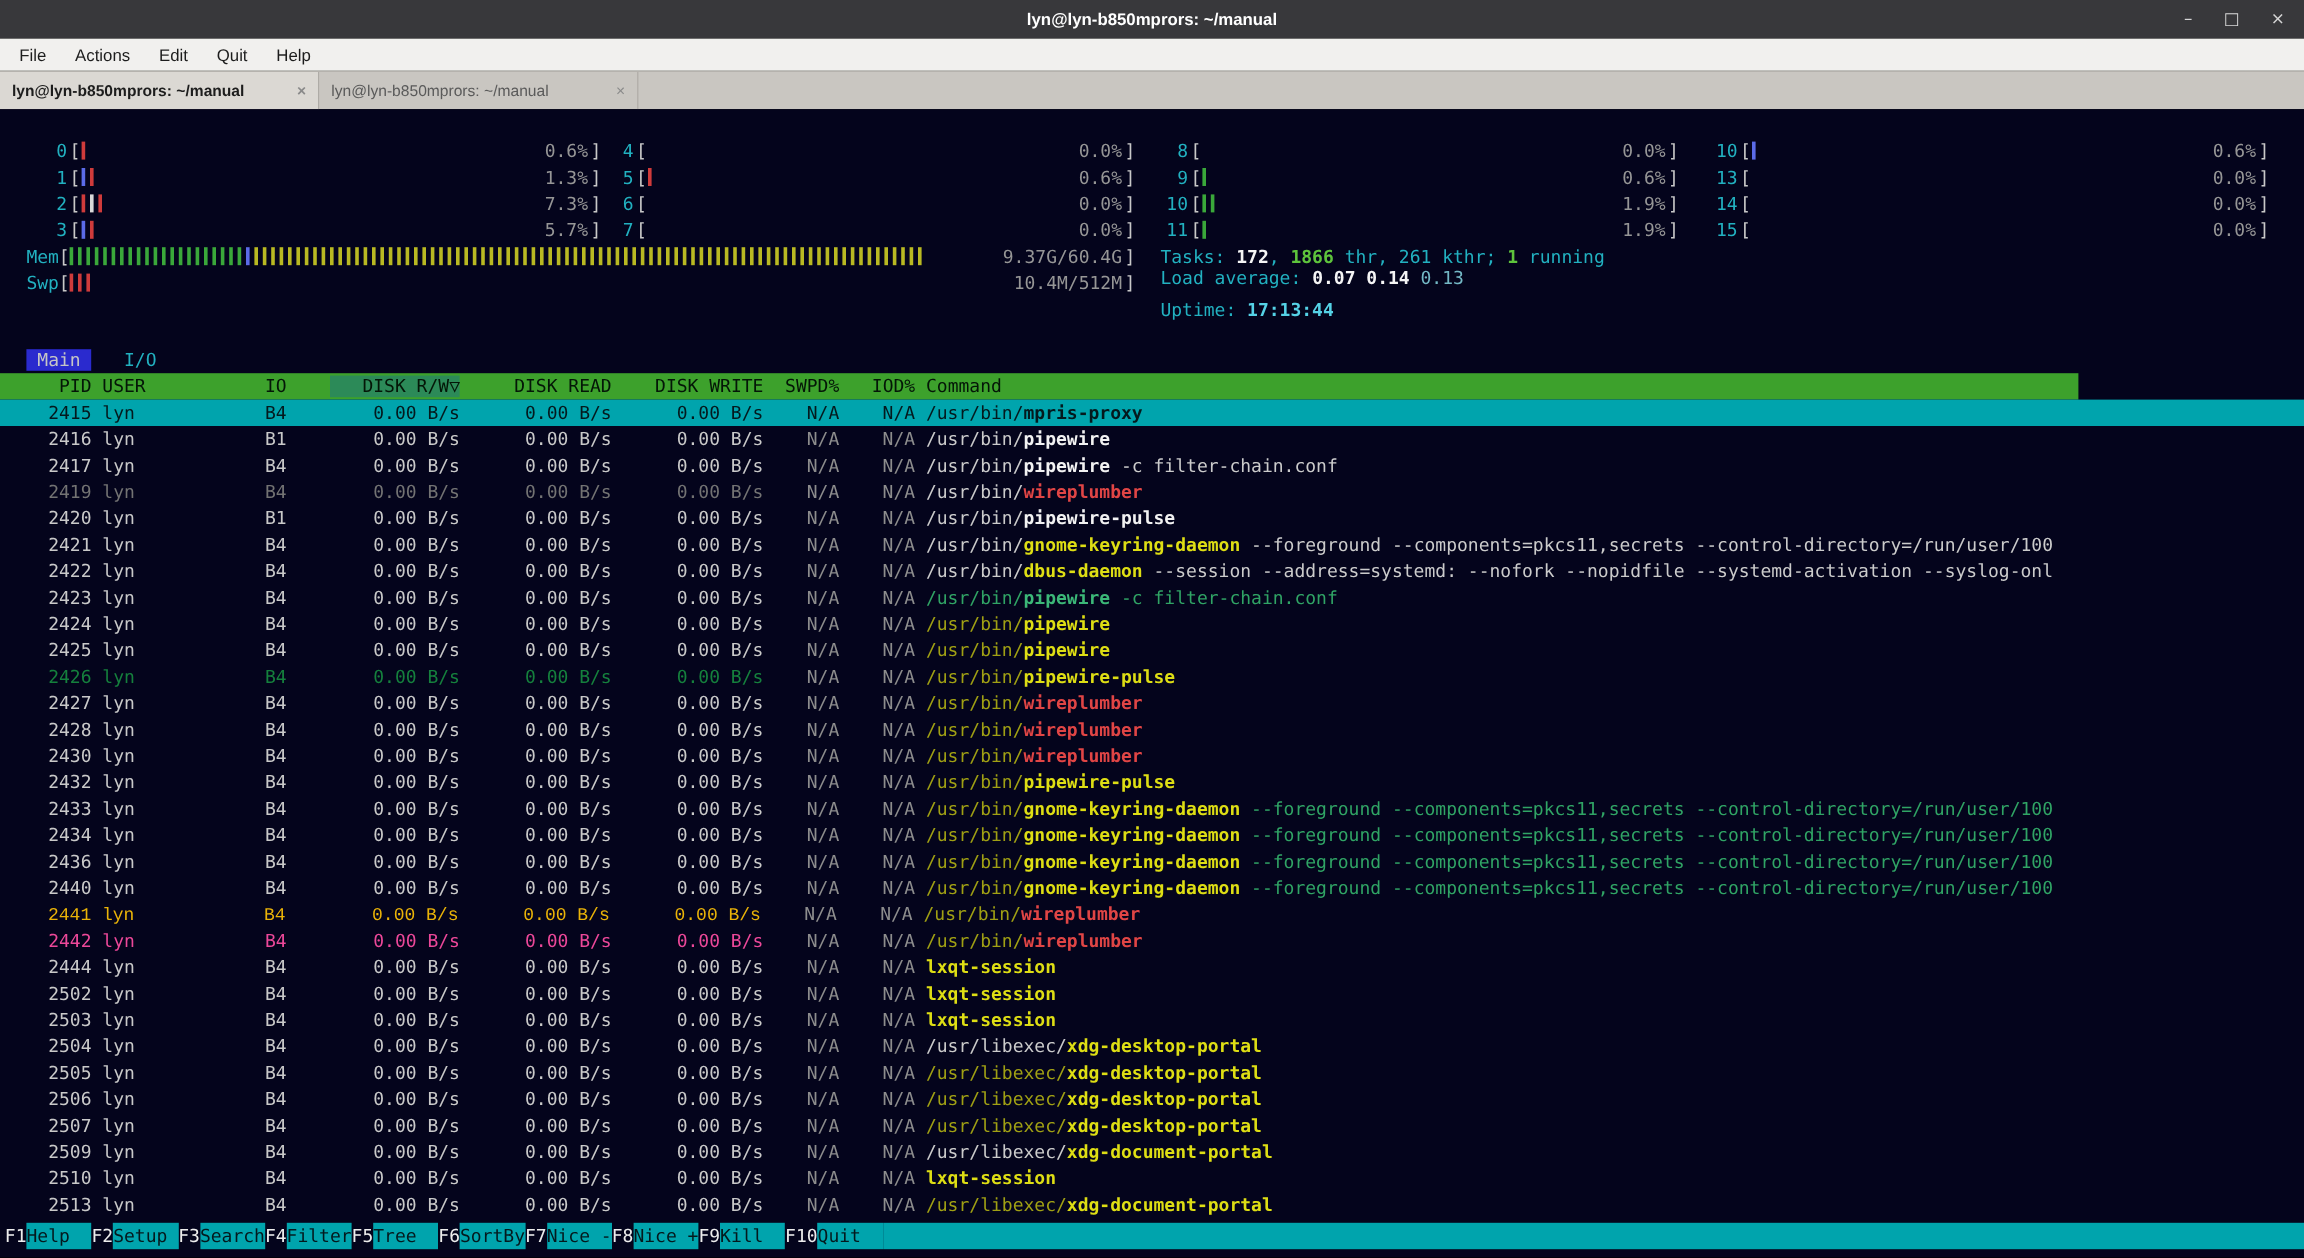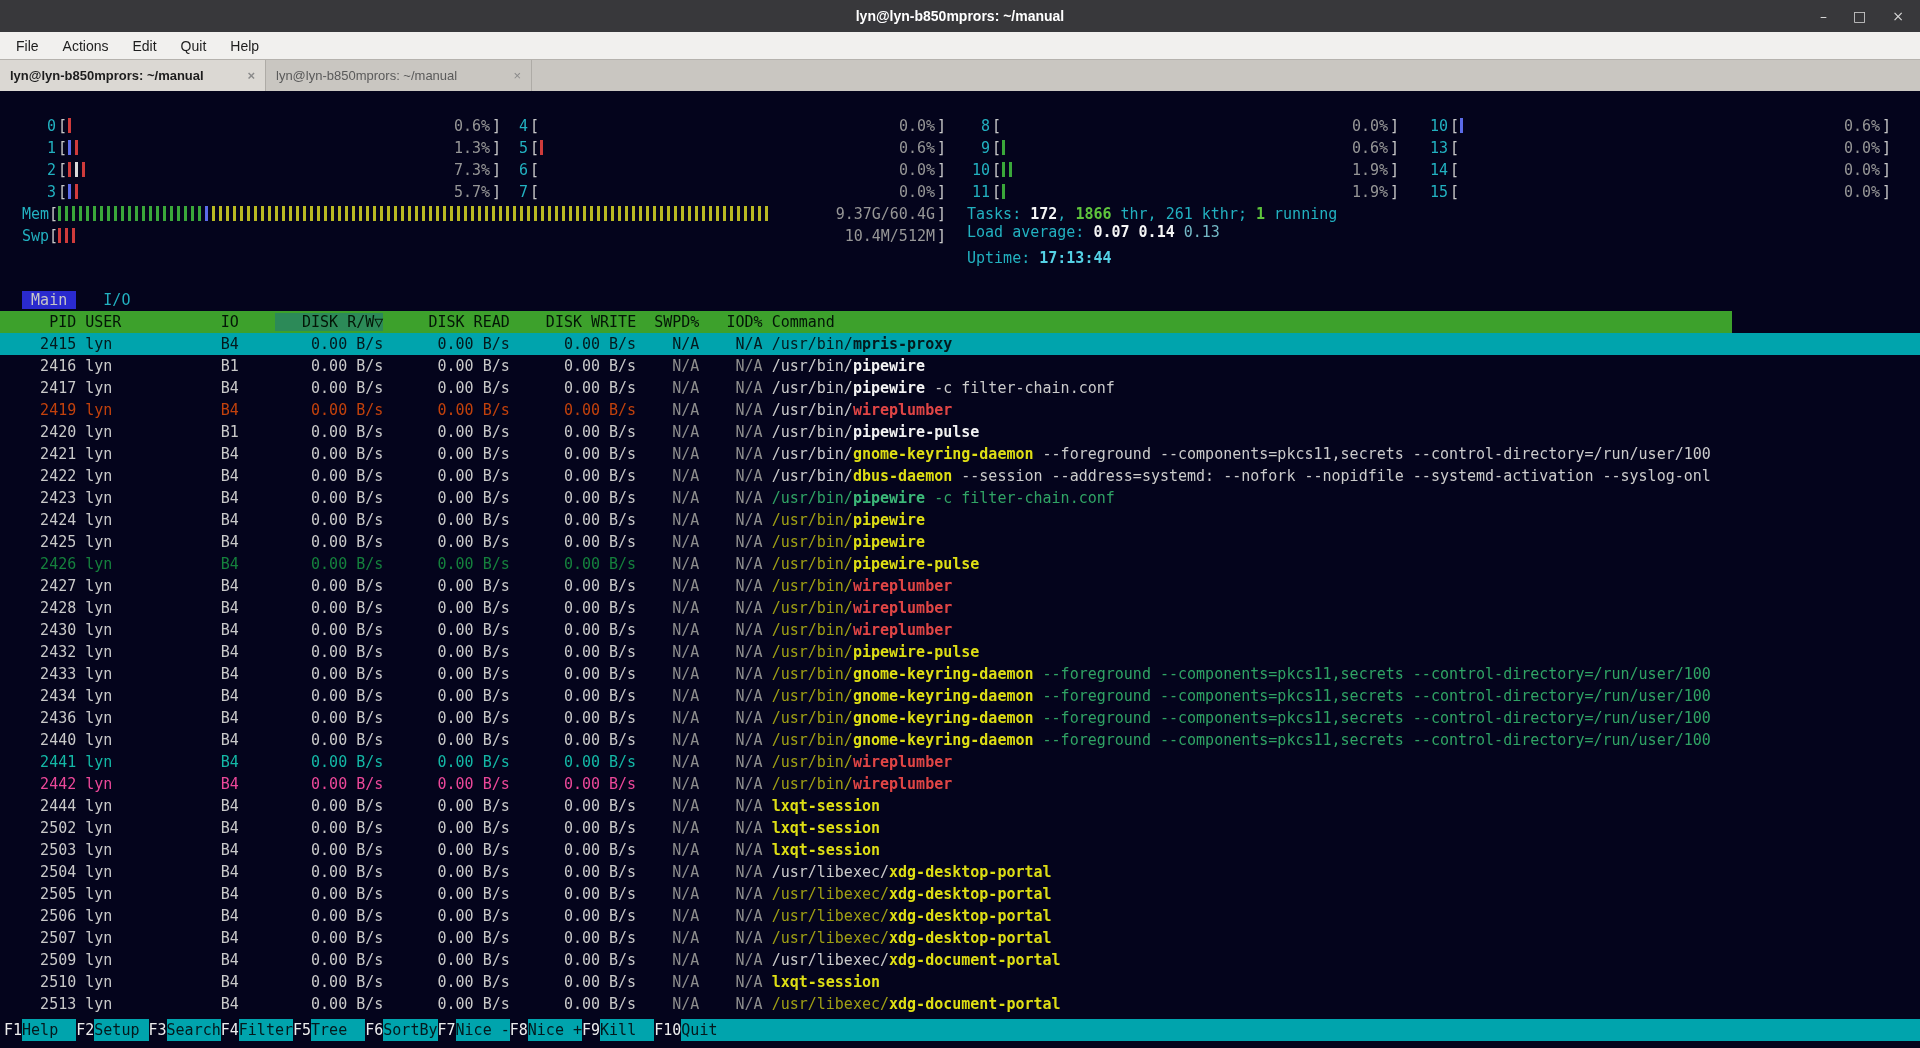--- a/index.html
+++ b/index.html
@@ -257,37 +257,37 @@
       <div class="tick" style="left: 65px; top: 137px; background: rgb(207, 59, 59);"></div>
       <div class="tick" style="left: 72px; top: 137px; background: rgb(207, 59, 59);"></div>
       <div class="tline" style="top: 112px; left: 967px; right: 0px;"><span style="color: rgb(34, 177, 192);">Tasks: </span><span style="color: rgb(245, 245, 245); font-weight: bold;">172</span><span style="color: rgb(34, 177, 192);">, </span><span style="color: rgb(94, 196, 60); font-weight: bold;">1866</span><span style="color: rgb(34, 177, 192);"> thr, </span><span style="color: rgb(34, 177, 192);">261</span><span style="color: rgb(34, 177, 192);"> kthr; </span><span style="color: rgb(94, 196, 60); font-weight: bold;">1</span><span style="color: rgb(34, 177, 192);"> running</span></div>
       <div class="tline" style="top: 130px; left: 967px; right: 0px;"><span style="color: rgb(34, 177, 192);">Load average: </span><span style="color: rgb(245, 245, 245); font-weight: bold;">0.07 </span><span style="color: rgb(245, 245, 245); font-weight: bold;">0.14 </span><span style="color: rgb(116, 185, 198);">0.13</span></div>
       <div class="tline" style="top: 156px; left: 967px; right: 0px;"><span style="color: rgb(34, 177, 192);">Uptime: </span><span style="color: rgb(85, 210, 230); font-weight: bold;">17:13:44</span></div>
       <div class="tline" style="top: 198px; padding-left: 4px;"><span>  </span><span style="background: rgb(42, 42, 206); color: rgb(198, 198, 198);"> Main </span><span>  </span><span style="color: rgb(34, 177, 192);"> I/O </span></div>
       <div class="tline" style="top: 220px; padding-left: 4px; right: auto; width: 1728px; background: rgb(61, 161, 44); color: rgb(4, 22, 7);"><span>     PID</span><span> USER     </span><span>      IO</span><span>    </span><span style="background: rgb(44, 138, 88);">   DISK R/W▽</span><span>     DISK READ</span><span>    DISK WRITE</span><span>  SWPD%</span><span>   IOD%</span><span> Command</span></div>
       <div class="tline" style="top: 242px; padding-left: 4px; background: rgb(0, 164, 173);"><span style="color: rgb(4, 25, 29);">    2415 lyn            B4        0.00 B/s      0.00 B/s      0.00 B/s</span><span style="color: rgb(4, 25, 29);">    N/A    N/A </span><span style="color: rgb(4, 25, 29);">/usr/bin/</span><span style="font-weight: bold; color: rgb(4, 25, 29);">mpris-proxy</span></div>
       <div class="tline" style="top: 264px; padding-left: 4px;"><span style="color: rgb(201, 201, 201);">    2416 lyn            B1        0.00 B/s      0.00 B/s      0.00 B/s</span><span style="color: rgb(141, 141, 141);">    N/A    N/A </span><span style="color: rgb(203, 203, 203);">/usr/bin/</span><span style="color: rgb(242, 242, 242); font-weight: bold;">pipewire</span></div>
       <div class="tline" style="top: 286px; padding-left: 4px;"><span style="color: rgb(201, 201, 201);">    2417 lyn            B4        0.00 B/s      0.00 B/s      0.00 B/s</span><span style="color: rgb(141, 141, 141);">    N/A    N/A </span><span style="color: rgb(203, 203, 203);">/usr/bin/</span><span style="color: rgb(242, 242, 242); font-weight: bold;">pipewire</span><span style="color: rgb(203, 203, 203);"> -c filter-chain.conf</span></div>
-      <div class="tline" style="top: 308px; padding-left: 4px;"><span style="color: #c2410c;">    2419 lyn            B4        0.00 B/s      0.00 B/s      0.00 B/s</span><span style="color: rgb(141, 141, 141);">    N/A    N/A </span><span style="color: rgb(203, 203, 203);">/usr/bin/</span><span style="color: rgb(224, 69, 69); font-weight: bold;">wireplumber</span></div>
+      <div class="tline" style="top: 308px; padding-left: 4px;"><span style="color: #737373;">    2419 lyn            B4        0.00 B/s      0.00 B/s      0.00 B/s</span><span style="color: rgb(141, 141, 141);">    N/A    N/A </span><span style="color: rgb(203, 203, 203);">/usr/bin/</span><span style="color: rgb(224, 69, 69); font-weight: bold;">wireplumber</span></div>
       <div class="tline" style="top: 330px; padding-left: 4px;"><span style="color: rgb(201, 201, 201);">    2420 lyn            B1        0.00 B/s      0.00 B/s      0.00 B/s</span><span style="color: rgb(141, 141, 141);">    N/A    N/A </span><span style="color: rgb(203, 203, 203);">/usr/bin/</span><span style="color: rgb(242, 242, 242); font-weight: bold;">pipewire-pulse</span></div>
       <div class="tline" style="top: 352px; padding-left: 4px;"><span style="color: rgb(201, 201, 201);">    2421 lyn            B4        0.00 B/s      0.00 B/s      0.00 B/s</span><span style="color: rgb(141, 141, 141);">    N/A    N/A </span><span style="color: rgb(203, 203, 203);">/usr/bin/</span><span style="color: rgb(222, 222, 20); font-weight: bold;">gnome-keyring-daemon</span><span style="color: rgb(203, 203, 203);"> --foreground --components=pkcs11,secrets --control-directory=/run/user/100</span></div>
       <div class="tline" style="top: 374px; padding-left: 4px;"><span style="color: rgb(201, 201, 201);">    2422 lyn            B4        0.00 B/s      0.00 B/s      0.00 B/s</span><span style="color: rgb(141, 141, 141);">    N/A    N/A </span><span style="color: rgb(203, 203, 203);">/usr/bin/</span><span style="color: rgb(222, 222, 20); font-weight: bold;">dbus-daemon</span><span style="color: rgb(203, 203, 203);"> --session --address=systemd: --nofork --nopidfile --systemd-activation --syslog-onl</span></div>
       <div class="tline" style="top: 396px; padding-left: 4px;"><span style="color: rgb(201, 201, 201);">    2423 lyn            B4        0.00 B/s      0.00 B/s      0.00 B/s</span><span style="color: rgb(141, 141, 141);">    N/A    N/A </span><span style="color: rgb(48, 164, 101);">/usr/bin/</span><span style="color: rgb(60, 184, 120); font-weight: bold;">pipewire</span><span style="color: rgb(48, 164, 101);"> -c filter-chain.conf</span></div>
       <div class="tline" style="top: 418px; padding-left: 4px;"><span style="color: rgb(201, 201, 201);">    2424 lyn            B4        0.00 B/s      0.00 B/s      0.00 B/s</span><span style="color: rgb(141, 141, 141);">    N/A    N/A </span><span style="color: rgb(160, 160, 20);">/usr/bin/</span><span style="color: rgb(222, 222, 20); font-weight: bold;">pipewire</span></div>
       <div class="tline" style="top: 440px; padding-left: 4px;"><span style="color: rgb(201, 201, 201);">    2425 lyn            B4        0.00 B/s      0.00 B/s      0.00 B/s</span><span style="color: rgb(141, 141, 141);">    N/A    N/A </span><span style="color: rgb(160, 160, 20);">/usr/bin/</span><span style="color: rgb(222, 222, 20); font-weight: bold;">pipewire</span></div>
       <div class="tline" style="top: 462px; padding-left: 4px;"><span style="color: #15803d;">    2426 lyn            B4        0.00 B/s      0.00 B/s      0.00 B/s</span><span style="color: rgb(141, 141, 141);">    N/A    N/A </span><span style="color: rgb(160, 160, 20);">/usr/bin/</span><span style="color: rgb(222, 222, 20); font-weight: bold;">pipewire-pulse</span></div>
       <div class="tline" style="top: 484px; padding-left: 4px;"><span style="color: rgb(201, 201, 201);">    2427 lyn            B4        0.00 B/s      0.00 B/s      0.00 B/s</span><span style="color: rgb(141, 141, 141);">    N/A    N/A </span><span style="color: rgb(160, 160, 20);">/usr/bin/</span><span style="color: rgb(224, 69, 69); font-weight: bold;">wireplumber</span></div>
       <div class="tline" style="top: 506px; padding-left: 4px;"><span style="color: rgb(201, 201, 201);">    2428 lyn            B4        0.00 B/s      0.00 B/s      0.00 B/s</span><span style="color: rgb(141, 141, 141);">    N/A    N/A </span><span style="color: rgb(160, 160, 20);">/usr/bin/</span><span style="color: rgb(224, 69, 69); font-weight: bold;">wireplumber</span></div>
       <div class="tline" style="top: 528px; padding-left: 4px;"><span style="color: rgb(201, 201, 201);">    2430 lyn            B4        0.00 B/s      0.00 B/s      0.00 B/s</span><span style="color: rgb(141, 141, 141);">    N/A    N/A </span><span style="color: rgb(160, 160, 20);">/usr/bin/</span><span style="color: rgb(224, 69, 69); font-weight: bold;">wireplumber</span></div>
       <div class="tline" style="top: 550px; padding-left: 4px;"><span style="color: rgb(201, 201, 201);">    2432 lyn            B4        0.00 B/s      0.00 B/s      0.00 B/s</span><span style="color: rgb(141, 141, 141);">    N/A    N/A </span><span style="color: rgb(160, 160, 20);">/usr/bin/</span><span style="color: rgb(222, 222, 20); font-weight: bold;">pipewire-pulse</span></div>
       <div class="tline" style="top: 572px; padding-left: 4px;"><span style="color: rgb(201, 201, 201);">    2433 lyn            B4        0.00 B/s      0.00 B/s      0.00 B/s</span><span style="color: rgb(141, 141, 141);">    N/A    N/A </span><span style="color: rgb(160, 160, 20);">/usr/bin/</span><span style="color: rgb(222, 222, 20); font-weight: bold;">gnome-keyring-daemon</span><span style="color: rgb(48, 164, 101);"> --foreground --components=pkcs11,secrets --control-directory=/run/user/100</span></div>
       <div class="tline" style="top: 594px; padding-left: 4px;"><span style="color: rgb(201, 201, 201);">    2434 lyn            B4        0.00 B/s      0.00 B/s      0.00 B/s</span><span style="color: rgb(141, 141, 141);">    N/A    N/A </span><span style="color: rgb(160, 160, 20);">/usr/bin/</span><span style="color: rgb(222, 222, 20); font-weight: bold;">gnome-keyring-daemon</span><span style="color: rgb(48, 164, 101);"> --foreground --components=pkcs11,secrets --control-directory=/run/user/100</span></div>
       <div class="tline" style="top: 616px; padding-left: 4px;"><span style="color: rgb(201, 201, 201);">    2436 lyn            B4        0.00 B/s      0.00 B/s      0.00 B/s</span><span style="color: rgb(141, 141, 141);">    N/A    N/A </span><span style="color: rgb(160, 160, 20);">/usr/bin/</span><span style="color: rgb(222, 222, 20); font-weight: bold;">gnome-keyring-daemon</span><span style="color: rgb(48, 164, 101);"> --foreground --components=pkcs11,secrets --control-directory=/run/user/100</span></div>
       <div class="tline" style="top: 638px; padding-left: 4px;"><span style="color: rgb(201, 201, 201);">    2440 lyn            B4        0.00 B/s      0.00 B/s      0.00 B/s</span><span style="color: rgb(141, 141, 141);">    N/A    N/A </span><span style="color: rgb(160, 160, 20);">/usr/bin/</span><span style="color: rgb(222, 222, 20); font-weight: bold;">gnome-keyring-daemon</span><span style="color: rgb(48, 164, 101);"> --foreground --components=pkcs11,secrets --control-directory=/run/user/100</span></div>
-      <div class="tline" style="top: 660px; padding-left: 4px;"><span style="color: #14b8a6;">    2441 lyn            B4        0.00 B/s      0.00 B/s      0.00 B/s</span><span style="color: rgb(141, 141, 141);">    N/A    N/A </span><span style="color: rgb(160, 160, 20);">/usr/bin/</span><span style="color: rgb(224, 69, 69); font-weight: bold;">wireplumber</span></div>
+      <div class="tline" style="top: 660px; padding-left: 4px;"><span style="color: #eab308; font-family: Liberation Mono, monospace;">    2441 lyn            B4        0.00 B/s      0.00 B/s      0.00 B/s</span><span style="color: rgb(141, 141, 141);">    N/A    N/A </span><span style="color: rgb(160, 160, 20);">/usr/bin/</span><span style="color: rgb(224, 69, 69); font-weight: bold;">wireplumber</span></div>
       <div class="tline" style="top: 682px; padding-left: 4px;"><span style="color: #ec4899;">    2442 lyn            B4        0.00 B/s      0.00 B/s      0.00 B/s</span><span style="color: rgb(141, 141, 141);">    N/A    N/A </span><span style="color: rgb(160, 160, 20);">/usr/bin/</span><span style="color: rgb(224, 69, 69); font-weight: bold;">wireplumber</span></div>
       <div class="tline" style="top: 704px; padding-left: 4px;"><span style="color: rgb(201, 201, 201);">    2444 lyn            B4        0.00 B/s      0.00 B/s      0.00 B/s</span><span style="color: rgb(141, 141, 141);">    N/A    N/A </span><span style="color: rgb(222, 222, 20); font-weight: bold;">lxqt-session</span></div>
       <div class="tline" style="top: 726px; padding-left: 4px;"><span style="color: rgb(201, 201, 201);">    2502 lyn            B4        0.00 B/s      0.00 B/s      0.00 B/s</span><span style="color: rgb(141, 141, 141);">    N/A    N/A </span><span style="color: rgb(222, 222, 20); font-weight: bold;">lxqt-session</span></div>
       <div class="tline" style="top: 748px; padding-left: 4px;"><span style="color: rgb(201, 201, 201);">    2503 lyn            B4        0.00 B/s      0.00 B/s      0.00 B/s</span><span style="color: rgb(141, 141, 141);">    N/A    N/A </span><span style="color: rgb(222, 222, 20); font-weight: bold;">lxqt-session</span></div>
       <div class="tline" style="top: 770px; padding-left: 4px;"><span style="color: rgb(201, 201, 201);">    2504 lyn            B4        0.00 B/s      0.00 B/s      0.00 B/s</span><span style="color: rgb(141, 141, 141);">    N/A    N/A </span><span style="color: rgb(203, 203, 203);">/usr/libexec/</span><span style="color: rgb(222, 222, 20); font-weight: bold;">xdg-desktop-portal</span></div>
       <div class="tline" style="top: 792px; padding-left: 4px;"><span style="color: rgb(201, 201, 201);">    2505 lyn            B4        0.00 B/s      0.00 B/s      0.00 B/s</span><span style="color: rgb(141, 141, 141);">    N/A    N/A </span><span style="color: rgb(160, 160, 20);">/usr/libexec/</span><span style="color: rgb(222, 222, 20); font-weight: bold;">xdg-desktop-portal</span></div>
       <div class="tline" style="top: 814px; padding-left: 4px;"><span style="color: rgb(201, 201, 201);">    2506 lyn            B4        0.00 B/s      0.00 B/s      0.00 B/s</span><span style="color: rgb(141, 141, 141);">    N/A    N/A </span><span style="color: rgb(160, 160, 20);">/usr/libexec/</span><span style="color: rgb(222, 222, 20); font-weight: bold;">xdg-desktop-portal</span></div>
       <div class="tline" style="top: 836px; padding-left: 4px;"><span style="color: rgb(201, 201, 201);">    2507 lyn            B4        0.00 B/s      0.00 B/s      0.00 B/s</span><span style="color: rgb(141, 141, 141);">    N/A    N/A </span><span style="color: rgb(160, 160, 20);">/usr/libexec/</span><span style="color: rgb(222, 222, 20); font-weight: bold;">xdg-desktop-portal</span></div>
       <div class="tline" style="top: 858px; padding-left: 4px;"><span style="color: rgb(201, 201, 201);">    2509 lyn            B4        0.00 B/s      0.00 B/s      0.00 B/s</span><span style="color: rgb(141, 141, 141);">    N/A    N/A </span><span style="color: rgb(203, 203, 203);">/usr/libexec/</span><span style="color: rgb(222, 222, 20); font-weight: bold;">xdg-document-portal</span></div>
       <div class="tline" style="top: 880px; padding-left: 4px;"><span style="color: rgb(201, 201, 201);">    2510 lyn            B4        0.00 B/s      0.00 B/s      0.00 B/s</span><span style="color: rgb(141, 141, 141);">    N/A    N/A </span><span style="color: rgb(222, 222, 20); font-weight: bold;">lxqt-session</span></div>

